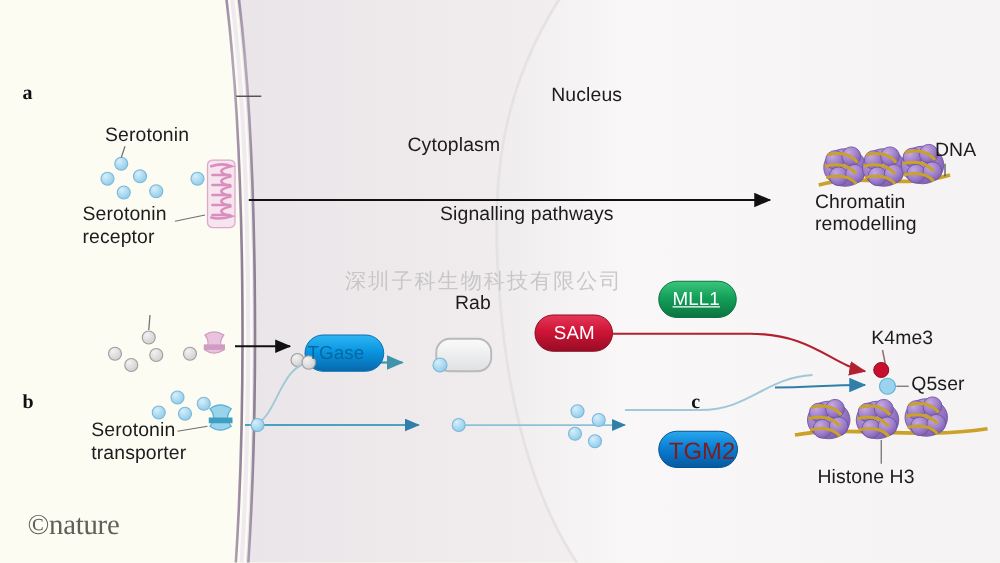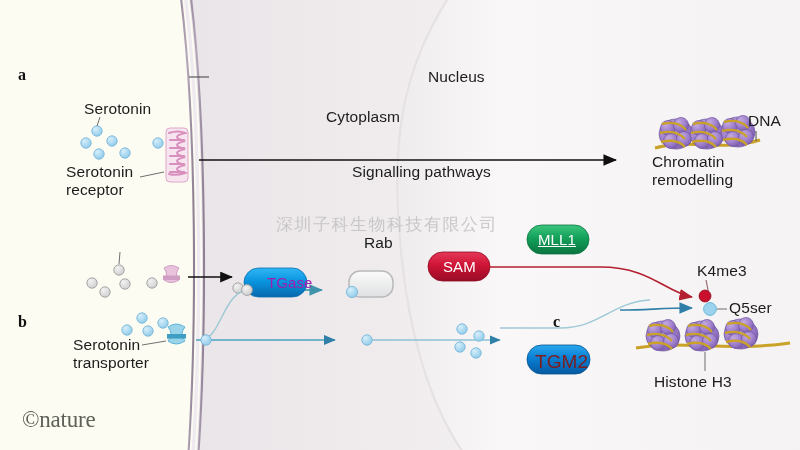--- a/index.html
+++ b/index.html
@@ -284,42 +284,42 @@
     <line x1="717" y1="309" x2="727" y2="309" stroke="#6f6f6f" stroke-width="1"></line>
     <line x1="705" y1="352" x2="705" y2="371" stroke="#6f6f6f" stroke-width="1"></line>
   </g>
 </svg>
 
 <div class="panel-letter" style="left:18px;top:66px;">a</div>
 <div class="panel-letter" style="left:18px;top:313px;">b</div>
 <div class="panel-letter" style="left:553px;top:313px;">c</div>
 
 <div class="lbl lbl-16" style="left:326px;top:68px;margin-top:40px;">Cytoplasm</div>
-<div class="lbl lbl-16" style="left:428px;top:68px;">Nucleus</div>
+<div class="lbl lbl-16" style="left:441px;top:68px;">Nucleus</div>
 
 <div class="lbl lbl-16" style="left:84px;top:100px;">Serotonin</div>
 <div class="lbl lbl-16" style="left:66px;top:163px;">Serotonin
 receptor</div>
 
 <div class="lbl lbl-16" style="left:352px;top:163px;">Signalling pathways</div>
 
 <div class="lbl lbl-16" style="left:748px;top:112px;">DNA</div>
 <div class="lbl lbl-16" style="left:652px;top:153px;">Chromatin
 remodelling</div>
 
 <div class="lbl lbl-16" style="left:73px;top:336px;">Serotonin
 transporter</div>
 
 <div class="lbl lbl-16" style="left:364px;top:234px;">Rab</div>
 
 <div class="lbl lbl-16" style="left:697px;top:262px;">K4me3</div>
 <div class="lbl lbl-16" style="left:729px;top:299px;">Q5ser</div>
 <div class="lbl lbl-16" style="left:654px;top:373px;">Histone H3</div>
 
-<div class="lbl" style="left:267px;top:274px;font-size:15px;color:#a21caf;">TGase</div>
+<div class="lbl" style="left:246px;top:274px;font-size:15px;color:#0369a1;">TGase</div>
 <div class="lbl" style="left:443px;top:258px;font-size:15px;color:#fff;">SAM</div>
 <div class="lbl" style="left:538px;top:231px;font-size:15px;color:#fff;text-decoration:underline;">MLL1</div>
 <div class="lbl" style="left:535px;top:351px;font-size:19px;color:#7f1d1d;">TGM2</div>
 
 <div class="watermark" style="left:276px;top:213px;">深圳子科生物科技有限公司</div>
 <div class="naturelogo" style="left:22px;top:407px;">©nature</div>
 
 </div>
 
 </body></html>

